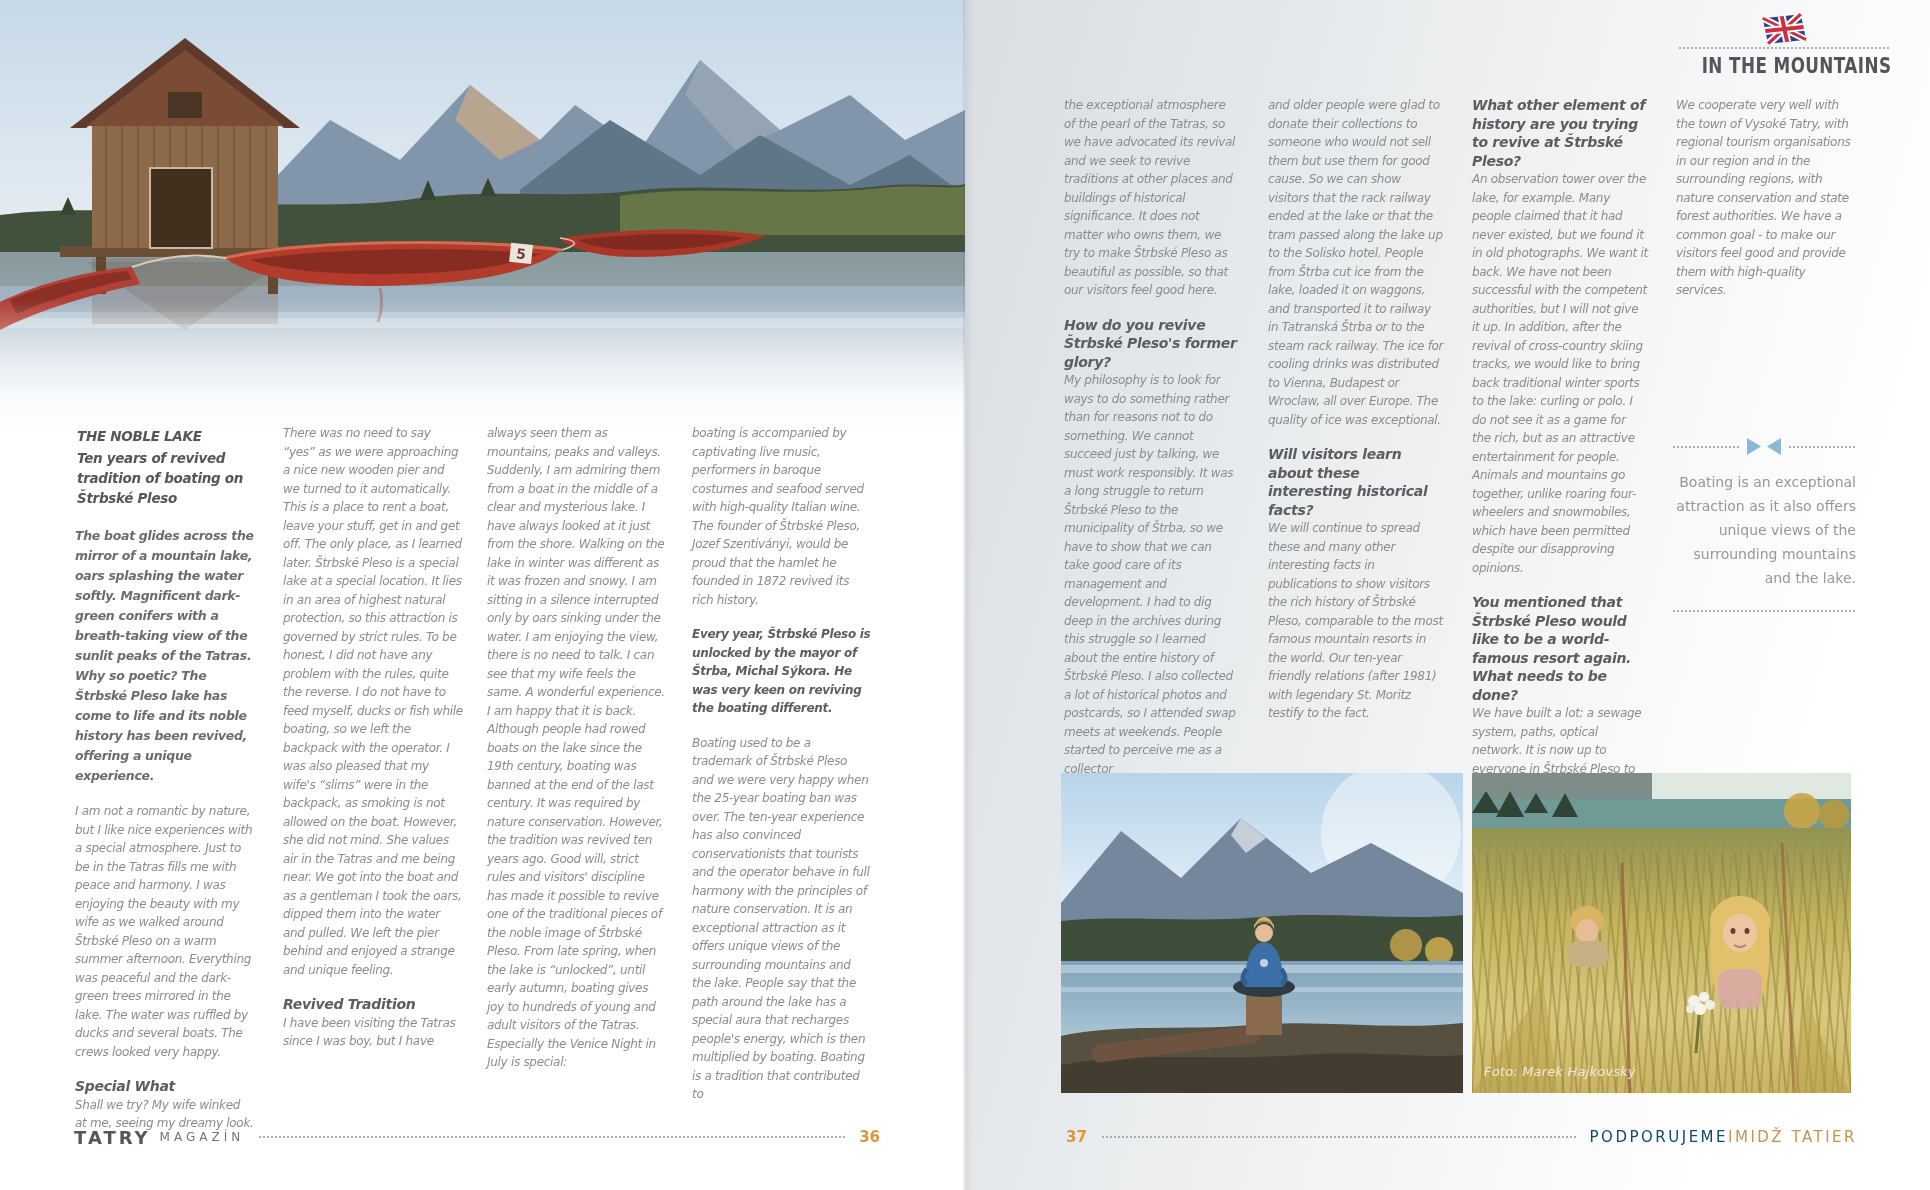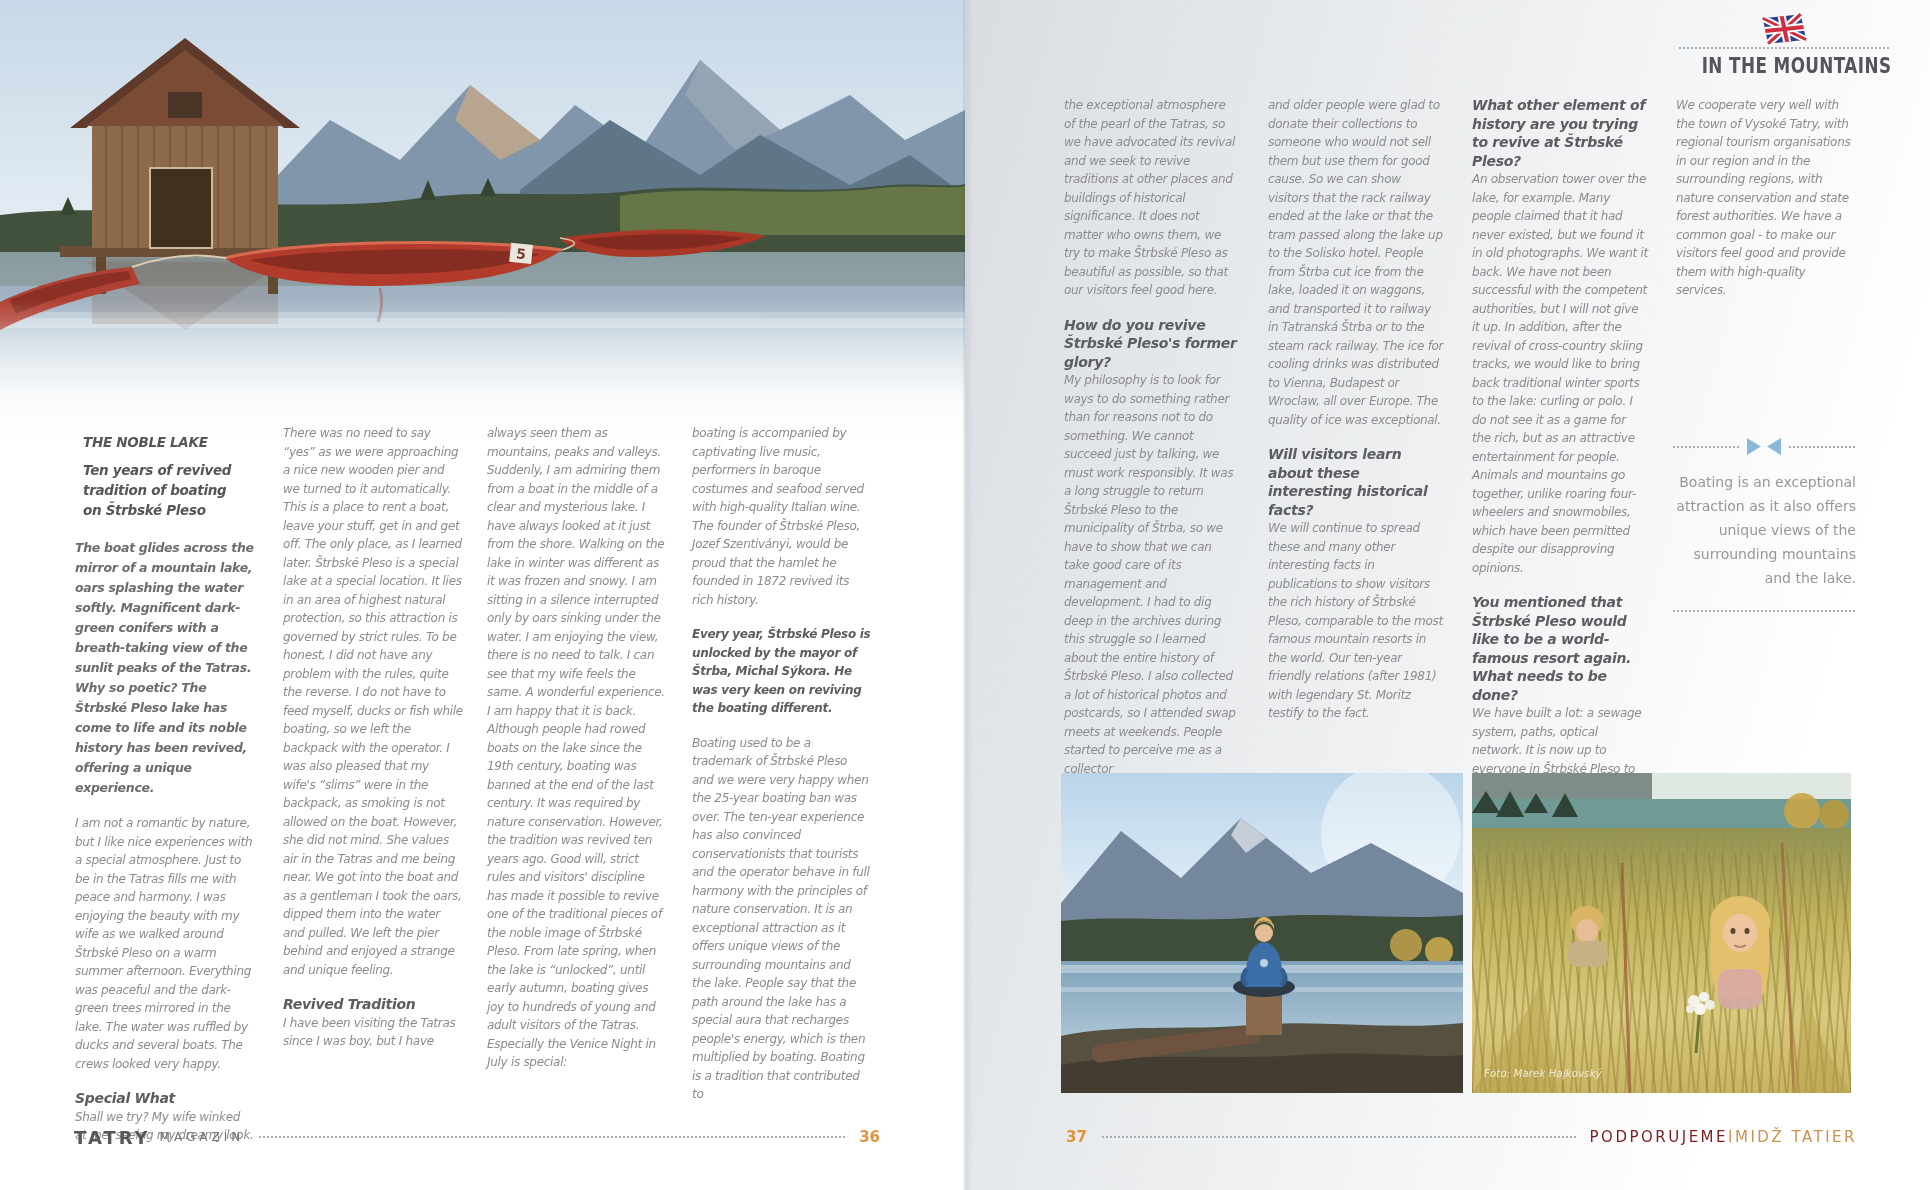--- a/index.html
+++ b/index.html
@@ -19,21 +19,21 @@
   
   .col{position:absolute;font-style:italic;font-size:12px;line-height:18.5px;
        letter-spacing:-0.3px;color:#8b8c8f;text-align:left;}
   .lcol{width:180px;top:424px;}
   .rcol{width:176px;top:96px;}
   .col p{margin:0 0 16px 0;}
   .col p:last-child{margin-bottom:0;}
   .subhead,.q{font-weight:bold;color:#5c5d60;margin:0;}
   .lead{font-weight:bold;color:#5c5d60;}
   .art-title,.art-subtitle{font-size:13.5px;line-height:20px;font-weight:bold;
-       font-style:italic;color:#55565a;margin:8px;}
+       font-style:italic;color:#55565a;margin:2px;}
   .art-subtitle{margin-bottom:18px;}
   .intro{font-weight:bold;font-size:12.5px;line-height:20px;color:#6b6c6f;margin:0 0 18px 0;}
 
   
   .dots{height:2px;background-image:radial-gradient(circle,#aaafb3 0.9px,transparent 1.05px);
         background-size:4px 2px;background-repeat:repeat-x;background-position:left center;}
 
   
   .mtn-header{position:absolute;left:1678px;top:6px;width:212px;text-align:center;}
   .flag-wrap{height:44px;display:flex;justify-content:center;align-items:flex-end;margin-bottom:-3px;}
@@ -47,32 +47,32 @@
   .pq-rule .dots{flex:1;}
   .pq-icon{margin:0 7px;line-height:0;}
   .pq-text{font-size:14px;line-height:24px;color:#96979b;margin-top:14px;}
   .pq-bottom{margin-top:20px;}
 
   
   .photo{position:absolute;overflow:hidden;}
   .photo svg{display:block;}
   #photo1{left:1061px;top:773px;width:402px;height:320px;}
   #photo2{left:1472px;top:773px;width:379px;height:320px;}
-  .caption{position:absolute;left:12px;bottom:14px;font-style:italic;font-size:10px;
+  .caption{position:absolute;left:12px;bottom:14px;font-style:italic;font-size:13px;
        color:#f2efe6;opacity:.92;letter-spacing:0.2px;}
 
   
   .footer{position:absolute;top:1126px;display:flex;align-items:center;height:22px;}
   .footer-left{left:74px;width:806px;}
   .footer-right{left:1066px;width:791px;}
   .footer .dots{flex:1;margin:0 14px;}
   .brand-bold{font-weight:bold;font-size:18px;letter-spacing:3px;color:#55565a;}
   .brand-light{font-size:12px;letter-spacing:4px;color:#737373;margin-left:9px;}
   .pagenum{font-weight:bold;font-size:15px;color:#e0953c;}
-  .support-gray{font-size:15px;letter-spacing:2.5px;color:#7f1d1d;}
+  .support-gray{font-size:15px;letter-spacing:2.5px;color:#0c4a6e;}
   .support-orange{font-size:15px;letter-spacing:2.5px;color:#c9934e;}
 </style>
 </head>
 <body>
 
 <div class="spread">
 
   <section class="page page-left">
 
     <div class="hero">

